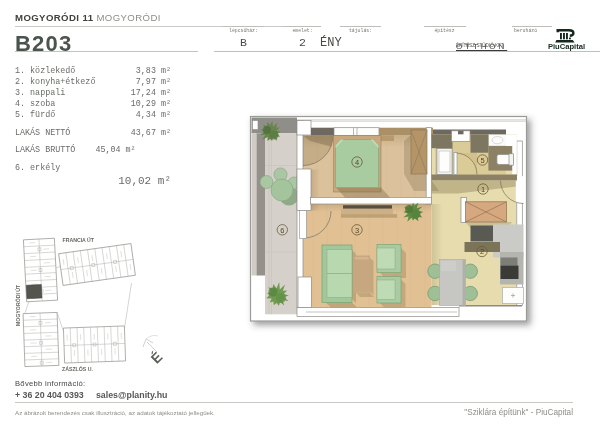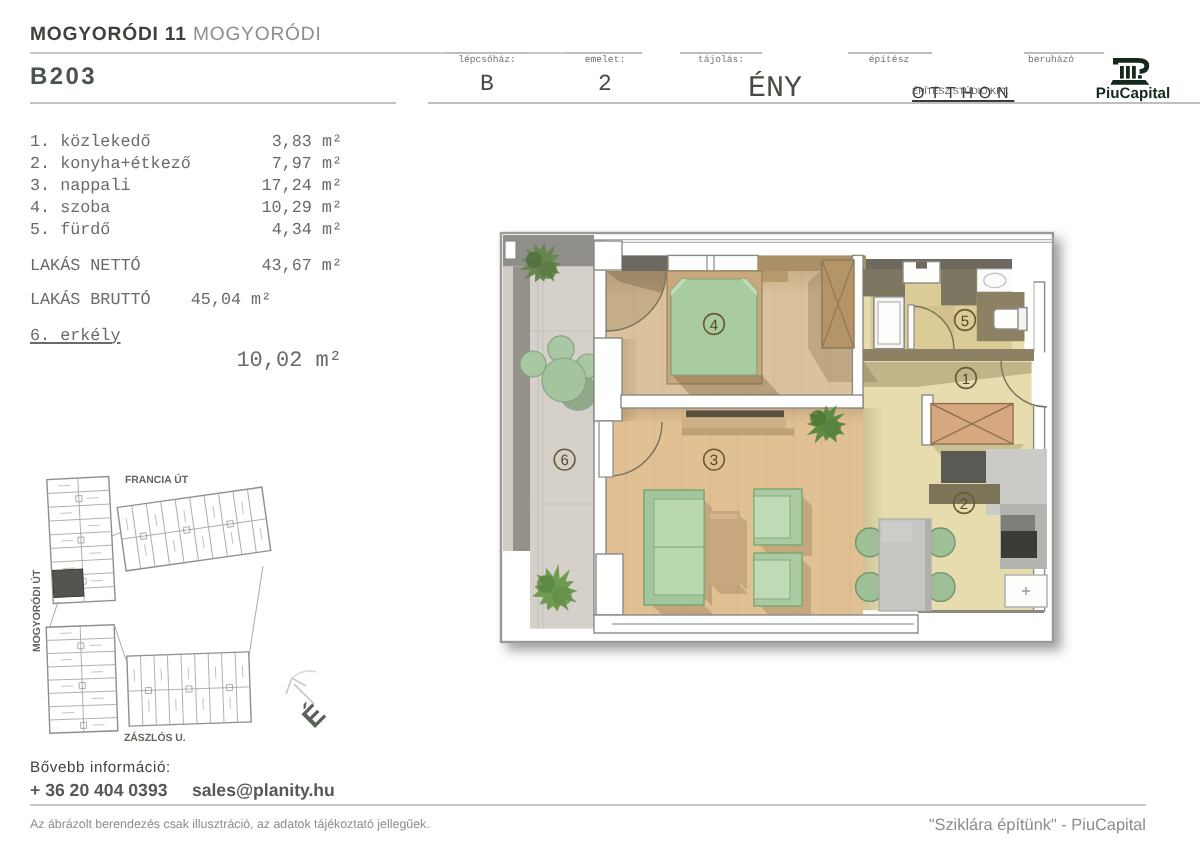--- a/index.html
+++ b/index.html
@@ -8,37 +8,37 @@
   .mono{font-family:"Liberation Mono",monospace;}
 </style>
 </head>
 <body>
 <div id="page">
 
   <div class="abs" style="left:15px;top:11.8px;font-size:9.6px;font-weight:bold;color:#40403c;letter-spacing:0.4px;">MOGYORÓDI 11 <span style="color:#8d8d89;font-weight:normal;">MOGYORÓDI</span></div>
 
   <div class="abs" style="left:15px;top:26px;width:276px;height:1px;background:#c9c9c5;"></div>
 
-  <div class="abs" style="left:15px;top:31px;font-size:12px;font-weight:bold;color:#4b544c;letter-spacing:1.2px;">B203</div>
+  <div class="abs" style="left:15px;top:31px;font-size:22px;font-weight:bold;color:#4b544c;letter-spacing:1.2px;">B203</div>
 
   <div class="abs" style="left:15px;top:50.6px;width:183px;height:1px;background:#c2c2be;"></div>
 
   <div class="abs" style="left:214px;top:51.2px;width:386px;height:1px;background:#bfbfbb;"></div>
 
   <div class="abs" style="left:223px;top:26.2px;width:41px;height:1px;background:#bdbdb9;"></div>
   <div class="abs mono" style="left:203px;top:27.5px;width:81px;text-align:center;font-size:4.8px;color:#77776f;">lépcsőház:</div>
   <div class="abs mono" style="left:203px;top:35.5px;width:81px;text-align:center;font-size:11.5px;color:#4a4a44;">B</div>
 
   <div class="abs" style="left:283px;top:26.2px;width:38px;height:1px;background:#bdbdb9;"></div>
   <div class="abs mono" style="left:262px;top:27.5px;width:81px;text-align:center;font-size:4.8px;color:#77776f;">emelet:</div>
   <div class="abs mono" style="left:262px;top:35.5px;width:81px;text-align:center;font-size:11.5px;color:#4a4a44;">2</div>
 
   <div class="abs" style="left:340px;top:26.2px;width:41px;height:1px;background:#bdbdb9;"></div>
   <div class="abs mono" style="left:320px;top:27.5px;width:81px;text-align:center;font-size:4.8px;color:#77776f;">tájolás:</div>
-  <div class="abs mono" style="left:320px;top:35.5px;width:81px;text-align:right;font-size:15px;color:#4a4a44;">ÉNY</div>
+  <div class="abs mono" style="left:320px;top:35.5px;width:81px;text-align:left;font-size:12px;color:#4a4a44;">ÉNY</div>
 
   <div class="abs" style="left:424px;top:26.2px;width:42px;height:1px;background:#bdbdb9;"></div>
   <div class="abs mono" style="left:404px;top:27.5px;width:81px;text-align:center;font-size:4.8px;color:#77776f;">építész</div>
 
   <div class="abs" style="left:456px;top:42px;font-size:8px;color:#3a3a38;letter-spacing:2.9px;text-decoration:underline;">OTTHON</div>
   <div class="abs" style="left:456px;top:42.5px;font-size:4.6px;color:#55554f;">ÉPÍTÉSZ STÚDIÓ KFT.</div>
 
   <div class="abs" style="left:512px;top:26.2px;width:40px;height:1px;background:#bdbdb9;"></div>
   <div class="abs mono" style="left:485px;top:27.5px;width:81px;text-align:center;font-size:4.8px;color:#77776f;">beruházó</div>
 
@@ -62,21 +62,21 @@
 17,24 m²
 10,29 m²
 4,34 m²</div>
 
   <div class="abs mono" style="left:15px;top:127.5px;font-size:8.4px;color:#686c66;">LAKÁS NETTÓ</div>
   <div class="abs mono" style="left:60px;top:127.5px;width:111px;font-size:8.4px;color:#686c66;text-align:right;">43,67 m²</div>
 
   <div class="abs mono" style="left:15px;top:144.5px;font-size:8.4px;color:#686c66;">LAKÁS BRUTTÓ</div>
   <div class="abs mono" style="left:60px;top:144.5px;width:111px;font-size:8.4px;color:#686c66;text-align:center;">45,04 m²</div>
 
-  <div class="abs mono" style="left:15px;top:162.5px;font-size:8.4px;color:#686c66;text-decoration:underline;">6. erkély</div>
+  <div class="abs mono" style="left:15px;top:162.5px;font-size:8.4px;color:#686c66;">6. erkély</div>
   <div class="abs mono" style="left:60px;top:175px;width:111px;font-size:11px;color:#686c66;text-align:right;">10,02 m²</div>
 
   <div class="abs" style="left:15px;top:379px;font-size:7.6px;font-weight:normal;color:#3f413f;letter-spacing:0.3px;">Bővebb információ:</div>
 
   <div class="abs" style="left:15px;top:389.5px;font-size:8.8px;color:#565856;font-weight:bold;">+ 36 20 404 0393&nbsp;&nbsp;&nbsp;&nbsp;&nbsp;sales@planity.hu</div>
 
   <div class="abs" style="left:15px;top:402.3px;width:558px;height:1px;background:#c8c8c4;"></div>
 
   <div class="abs" style="left:15px;top:409px;font-size:6.2px;color:#8d8d89;">Az ábrázolt berendezés csak illusztráció, az adatok tájékoztató jellegűek.</div>
 

